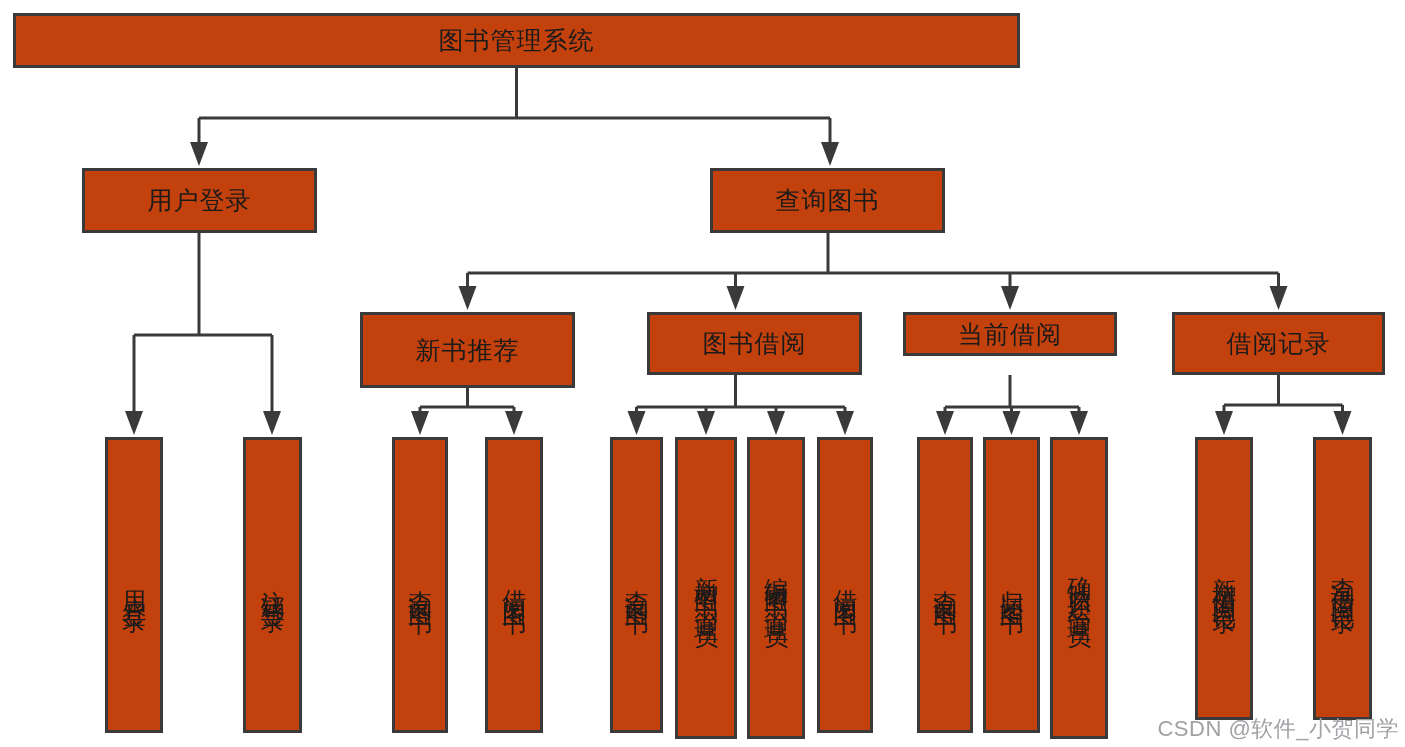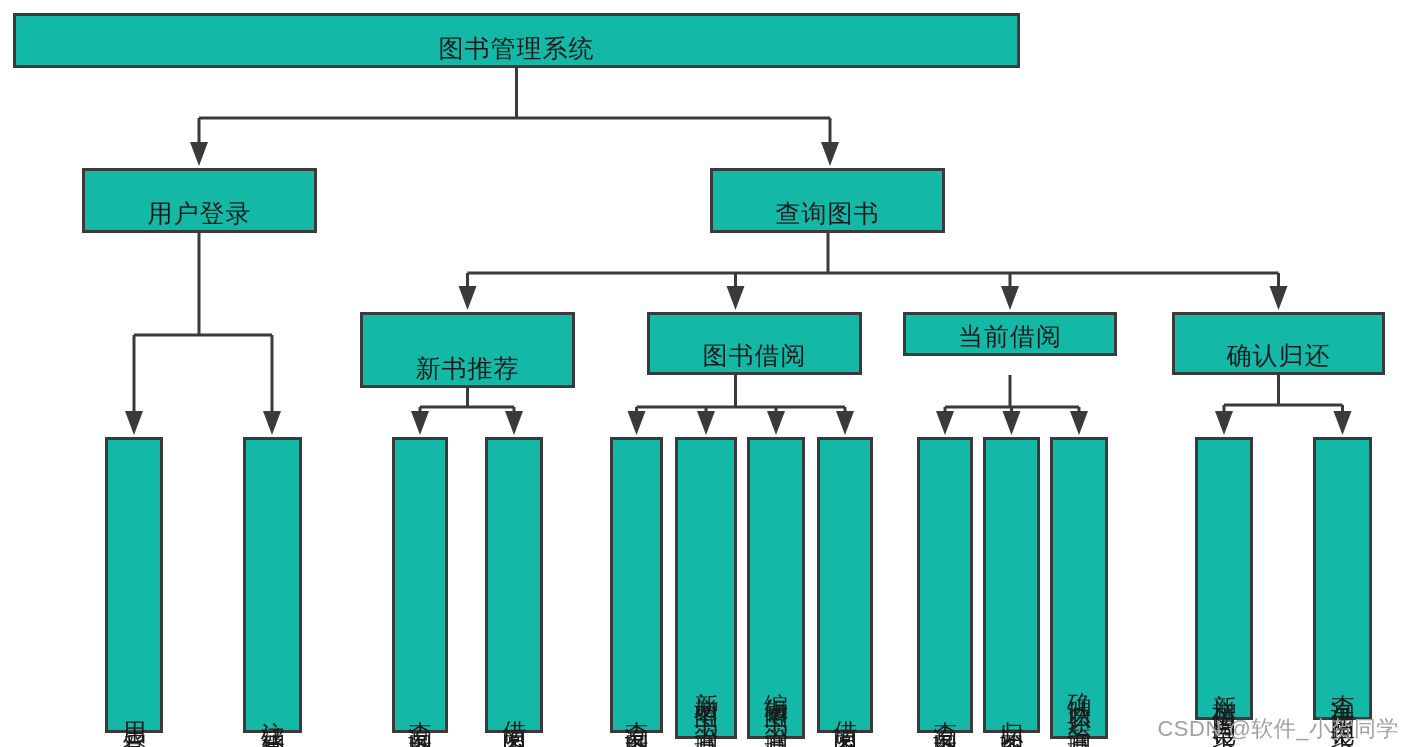--- a/index.html
+++ b/index.html
@@ -3,21 +3,21 @@
 <meta charset="utf-8">
 <style>
   html,body { margin:0; padding:0; background:#ffffff; }
   .stage {
     position:relative; width:1405px; height:747px; background:#ffffff;
     font-family:"Liberation Sans", sans-serif; overflow:hidden;
   }
   .lines { position:absolute; left:0; top:0; width:1405px; height:747px; }
   .node {
     position:absolute; box-sizing:border-box; border:3px solid #3a3a3a;
-    background:#14b8a6; display:flex; align-items:flex-end; justify-content:center;
+    background:#c2410c; display:flex; align-items:center; justify-content:center;
     color:#1a1a1a;
   }
   .h-node { font-size:25px; letter-spacing:1px; white-space:nowrap; }
   .v-node span {
     writing-mode:vertical-rl; text-orientation:mixed;
     font-size:24px; line-height:1.1; letter-spacing:7px;
   }
   .watermark {
     position:absolute; right:6px; top:714px; font-size:22px;
     color:#a0a0a5; letter-spacing:0.5px; white-space:nowrap;
@@ -82,21 +82,21 @@
   <div class="node h-node" style="left:360px; top:312px; width:215px; height:76px;">
     <span>新书推荐</span>
   </div>
   <div class="node h-node" style="left:628px; top:312px; width:215px; height:63px;margin-left:19px;">
     <span>图书借阅</span>
   </div>
   <div class="node h-node" style="left:903px; top:312px; width:214px; height:44px;">
     <span>当前借阅</span>
   </div>
   <div class="node h-node" style="left:1172px; top:312px; width:213px; height:63px;">
-    <span>确认归还</span>
+    <span>借阅记录</span>
   </div>
 
   <div class="node v-node" style="left:105px; top:437px; width:58px; height:296px;">
     <span>用户登录</span>
   </div>
   <div class="node v-node" style="left:243px; top:437px; width:59px; height:296px;">
     <span>注销登录</span>
   </div>
 
   <div class="node v-node" style="left:392px; top:437px; width:56px; height:296px;">

